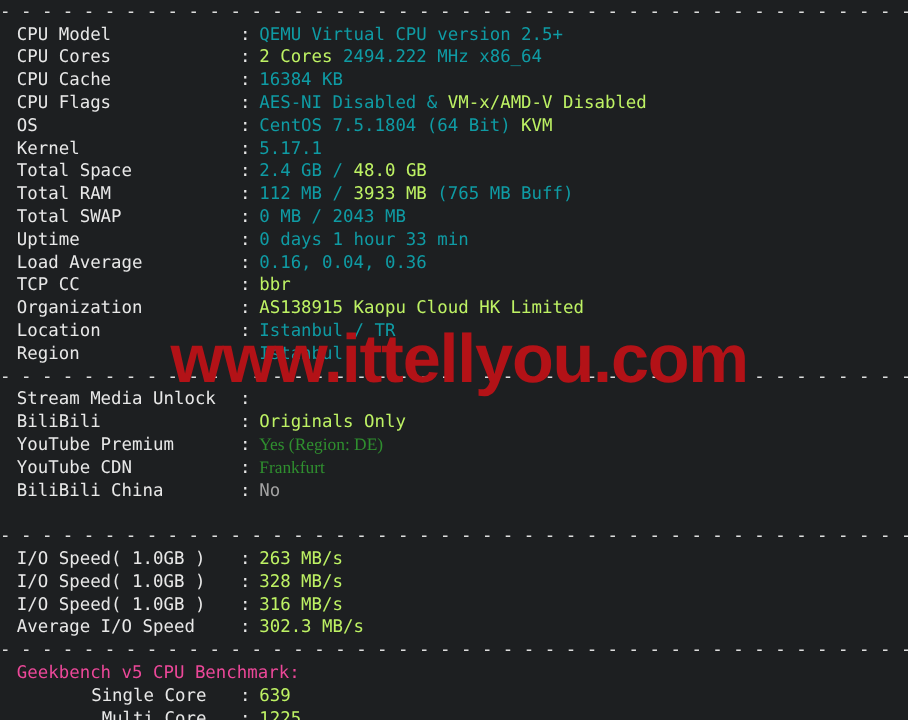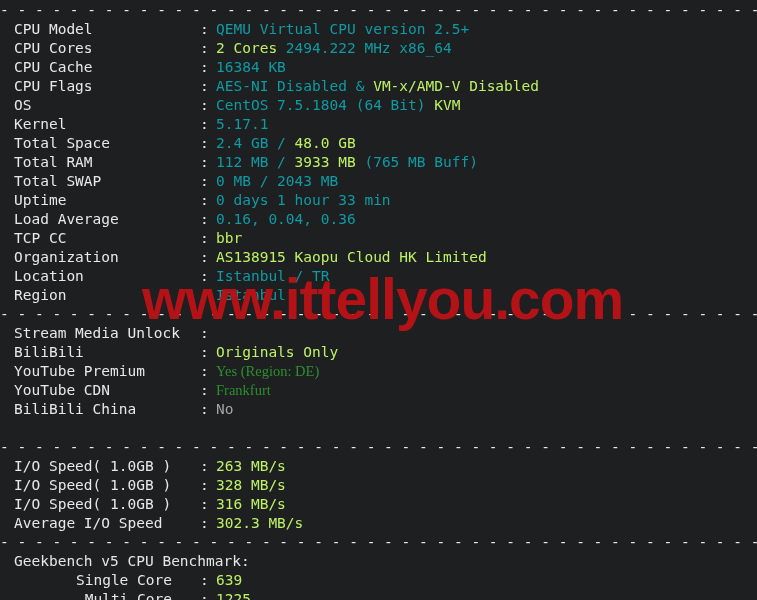--- a/index.html
+++ b/index.html
@@ -53,21 +53,21 @@
   }
   .colon {
     display: inline-block;
     width: 16px;
     color: #e8e8e8;
   }
   .c-cyan   { color: #0f9ba4; }
   .c-yellow { color: #bef264; }
   .c-green  { color: #2f8f2f; font-family: Liberation Serif, serif; }
   .c-red    { color: #a3a3a3; }
-  .heading { color: #e5e5e5; }
+  .heading { color: #ec4899; }
   #watermark {
     position: absolute;
     left: 142px;
     top: 276px;
     font-family: Liberation Sans, sans-serif;
     font-weight: bold;
     font-size: 57px;
     letter-spacing: -1px;
     color: #b31217;
     pointer-events: none;

